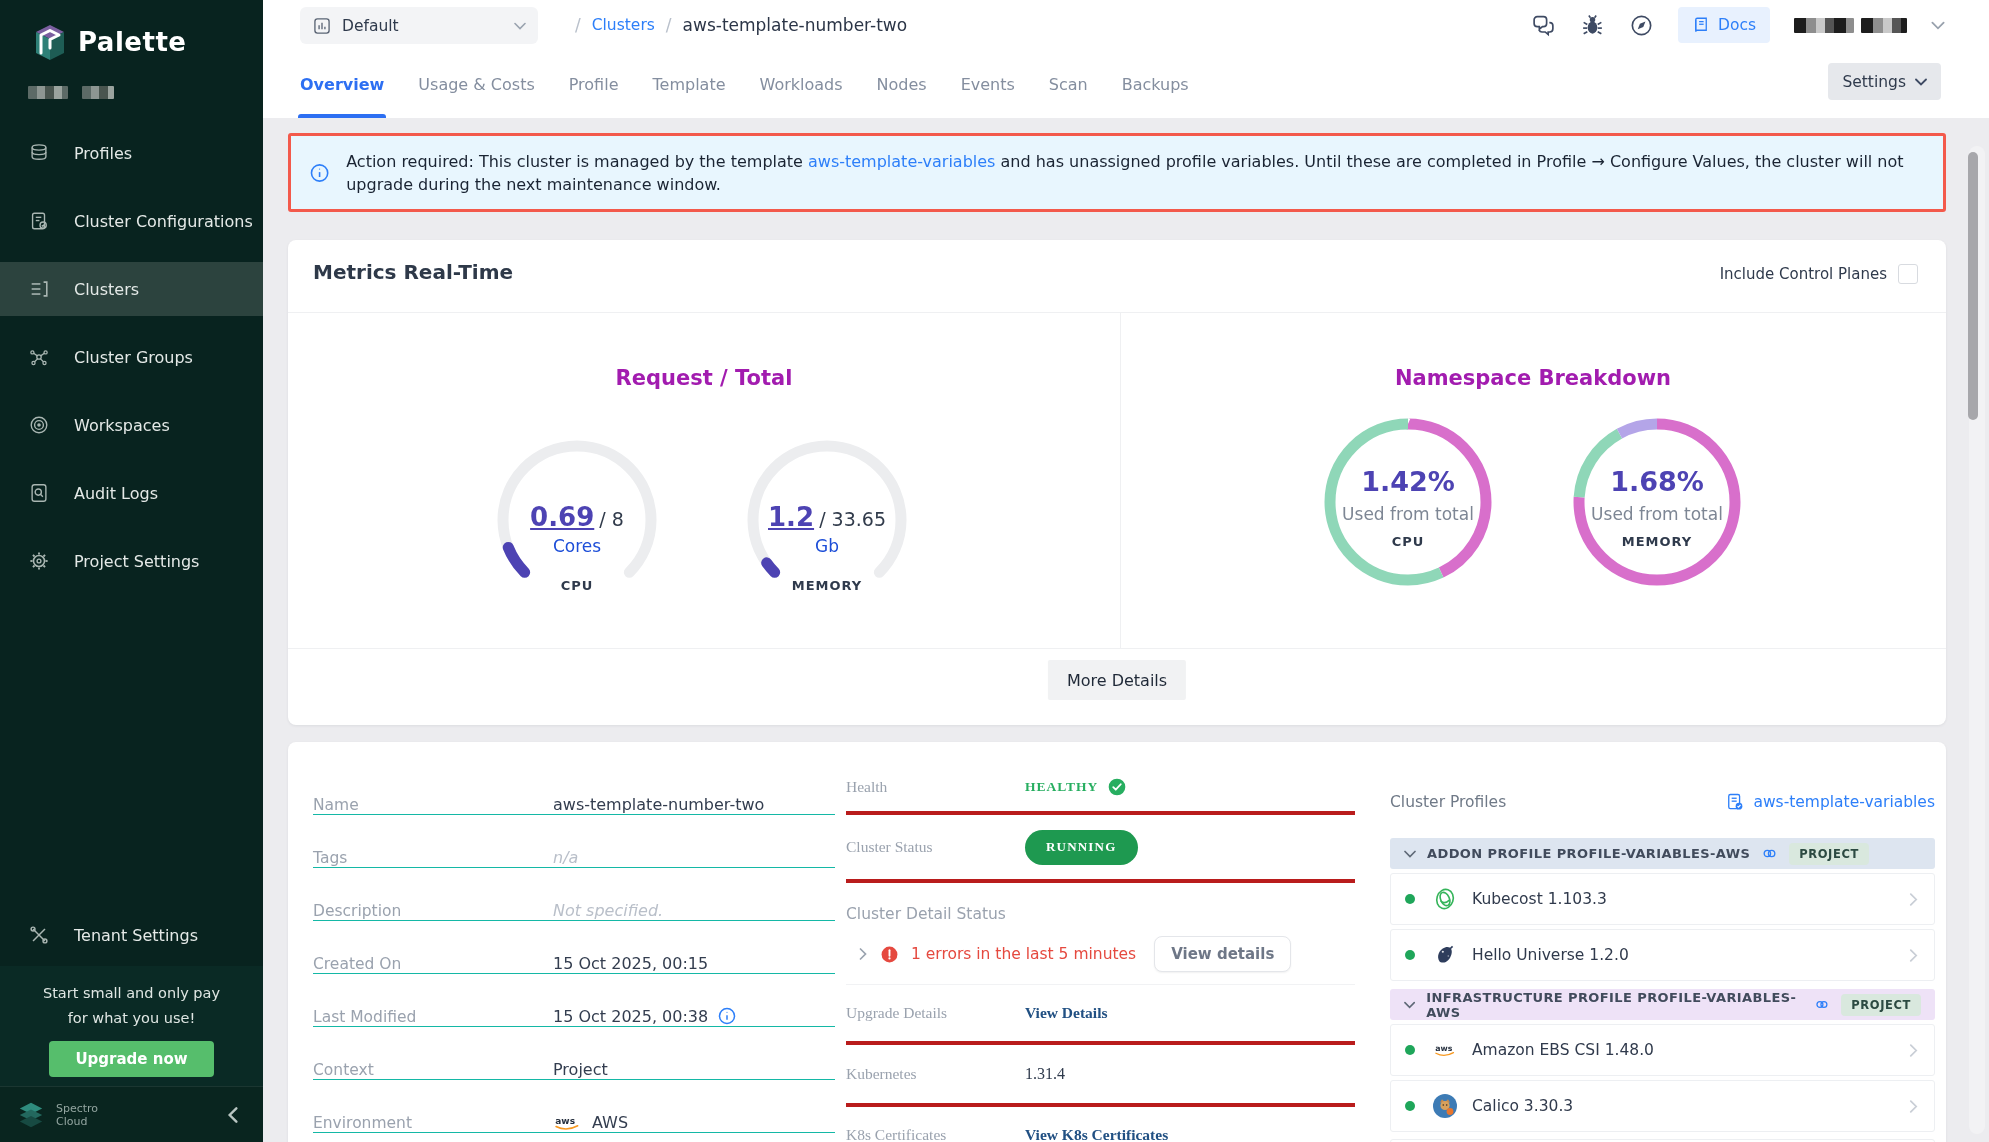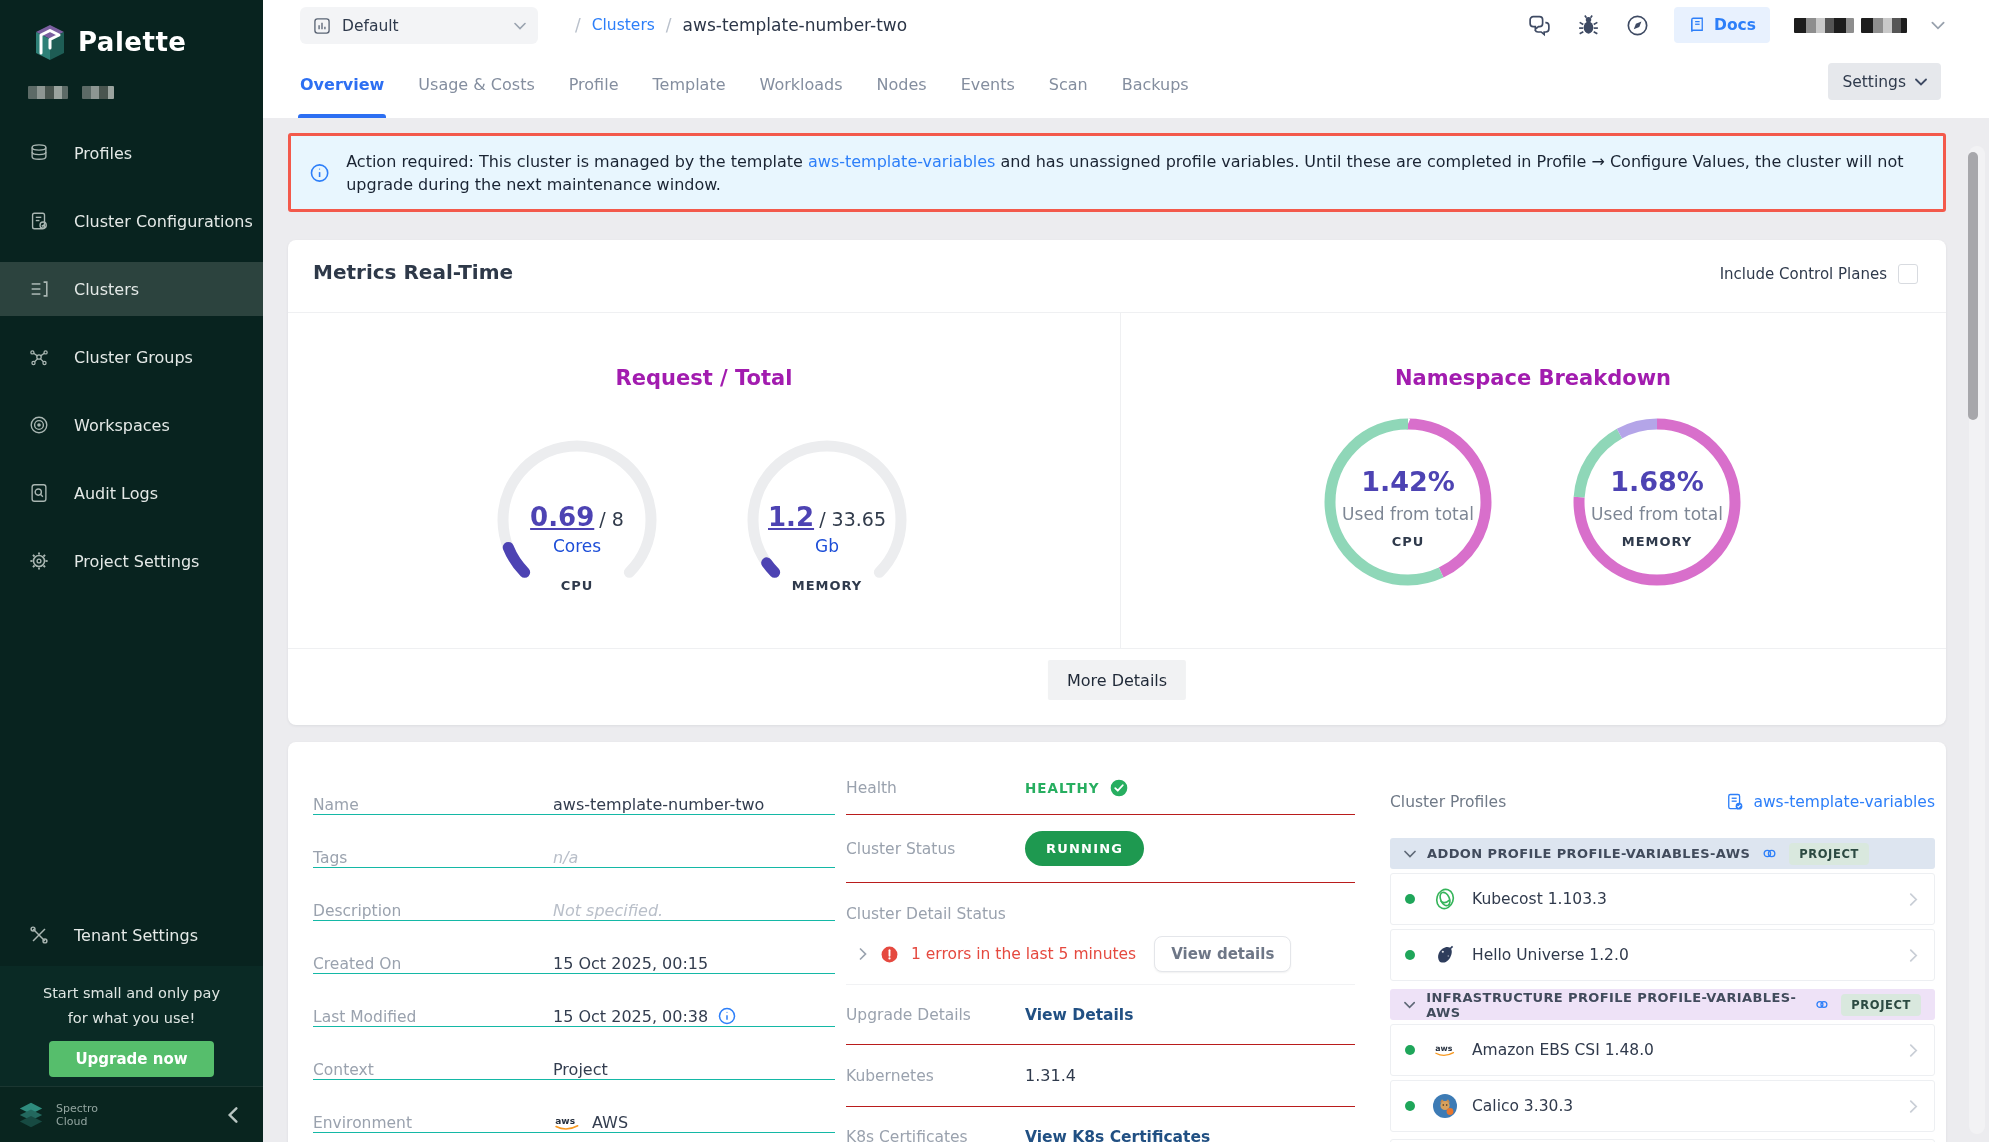--- a/index.html
+++ b/index.html
@@ -36,21 +36,21 @@
     border-radius:6px; display:flex; align-items:center; gap:10px; padding:0 12px; cursor:pointer; }
   .proj-sel .sel-label { font-size:15.5px; color:#2F3A4C; }
   .proj-sel .chev { margin-left:auto; width:12px; height:8px; color:#9AA3AF; }
   .crumbs { position:absolute; left:312px; top:0; height:50px; display:flex; align-items:center; gap:11px; }
   .crumb-sep { color:#B9C0CB; font-size:17px; }
   .crumb-link { color:#2D7FF9; font-size:15.5px; text-decoration:none; cursor:pointer; }
   .crumb-cur { color:#2B3547; font-size:17px; font-weight:500; }
   .top-actions { position:absolute; right:44px; top:0; height:50px; display:flex; align-items:center; gap:24px; }
   .ticon { width:25px; height:25px; cursor:pointer; }
   .docs-btn { height:36px; padding:8px 14px; background:#E8F1FE; border:none; border-radius:4px;
-    display:flex; align-items:center; gap:8px; color:#2D7FF9; font-size:15.5px; font-weight:700; cursor:pointer; font-family:inherit; }
+    display:flex; align-items:center; gap:8px; color:#2D7FF9; font-size:15.5px; font-weight:400; cursor:pointer; font-family:inherit; }
   .user-redact { display:flex; gap:7px; align-items:center; cursor:pointer; }
   .redact-b { height:15px; border-radius:1px;
     background:repeating-linear-gradient(90deg,#1d1d1d 0 12px,#8e8e8e 12px 22px,#c9c9c9 22px 31px,#555 31px 40px); }
   .chev { display:inline-block; }
   .chev svg { display:block; width:100%; height:100%; }
 
   .tabbar { position:absolute; top:50px; left:0; right:0; height:68px; background:#fff; }
   .tabs { position:absolute; left:37px; top:0; height:68px; display:flex; gap:34px; }
   .tab { position:relative; height:100%; display:flex; align-items:center; font-size:16px; color:#848E9F; font-weight:500; cursor:pointer; }
   .tab.active { color:#2D6FF2; font-weight:600; }
@@ -95,21 +95,21 @@
 
   
   .details-card { left:25px; right:43px; top:624px; height:600px; }
   .col-left { position:absolute; left:25px; top:20px; width:522px; }
   .drow { height:53px; border-bottom:1px solid #14b8a6; display:flex; align-items:flex-end;gap:45px; }
   .dlabel { width:195px; color:#9AA2AE; font-size:15.5px; flex:0 0 195px; }
   .dvalue { color:#333D4F; font-size:16px; display:flex; align-items:center; gap:9px; }
   .ph { color:#B9BFC9; font-style:italic; }
   .iico { width:20px; height:20px; cursor:pointer; }
   .col-mid { position:absolute; left:558px; top:20px; width:509px; }
-  .mrow { border-bottom:1px solid #b91c1c; display:flex; align-items:center; }
+  .mrow { border-bottom:4px solid #b91c1c; display:flex; align-items:center;font-family:Liberation Serif, serif; }
   .mlabel { width:179px; flex:0 0 179px; color:#9AA2AE; font-size:15.5px; }
   .healthy { display:flex; align-items:center; gap:9px; color:#27AE60; font-size:13.5px; font-weight:700; letter-spacing:1px; }
   .run-pill { background:#1E9950; color:#fff; font-size:13px; font-weight:700; letter-spacing:1.2px;
     border:none; border-radius:18px; height:35px; padding:0 21px; cursor:pointer; font-family:inherit; }
   .cds { height:102px; border-bottom:1px solid #F1F2F4; position:relative; }
   .cds-label { position:absolute; top:22px; color:#9AA2AE; font-size:15.5px; }
   .err-row { position:absolute; top:53px; left:12px; display:flex; align-items:center; gap:12px; }
   .err-text { color:#E5493F; font-size:15.5px; }
   .viewd-btn { height:36px; padding:0 16px; background:#fff; border:1px solid #E4E6EA; border-radius:8px;
     box-shadow:0 1px 2px rgba(0,0,0,.06); color:#6E7787; font-weight:600; font-size:15px; cursor:pointer; font-family:inherit; margin-left:6px; }

